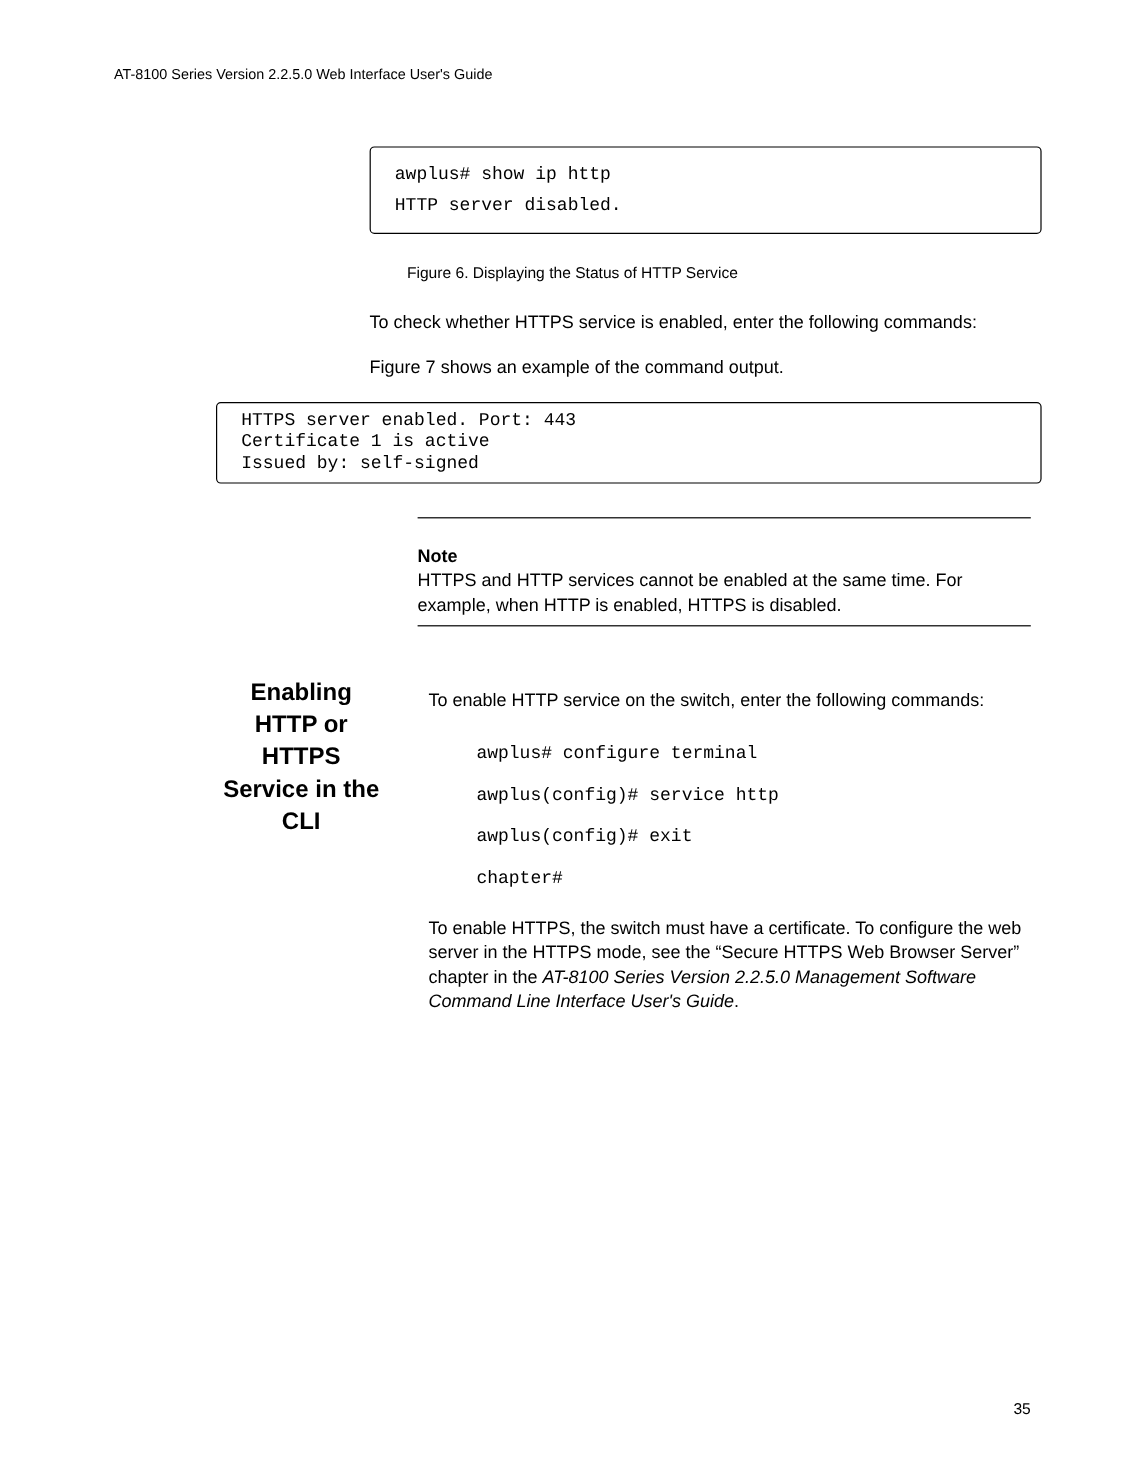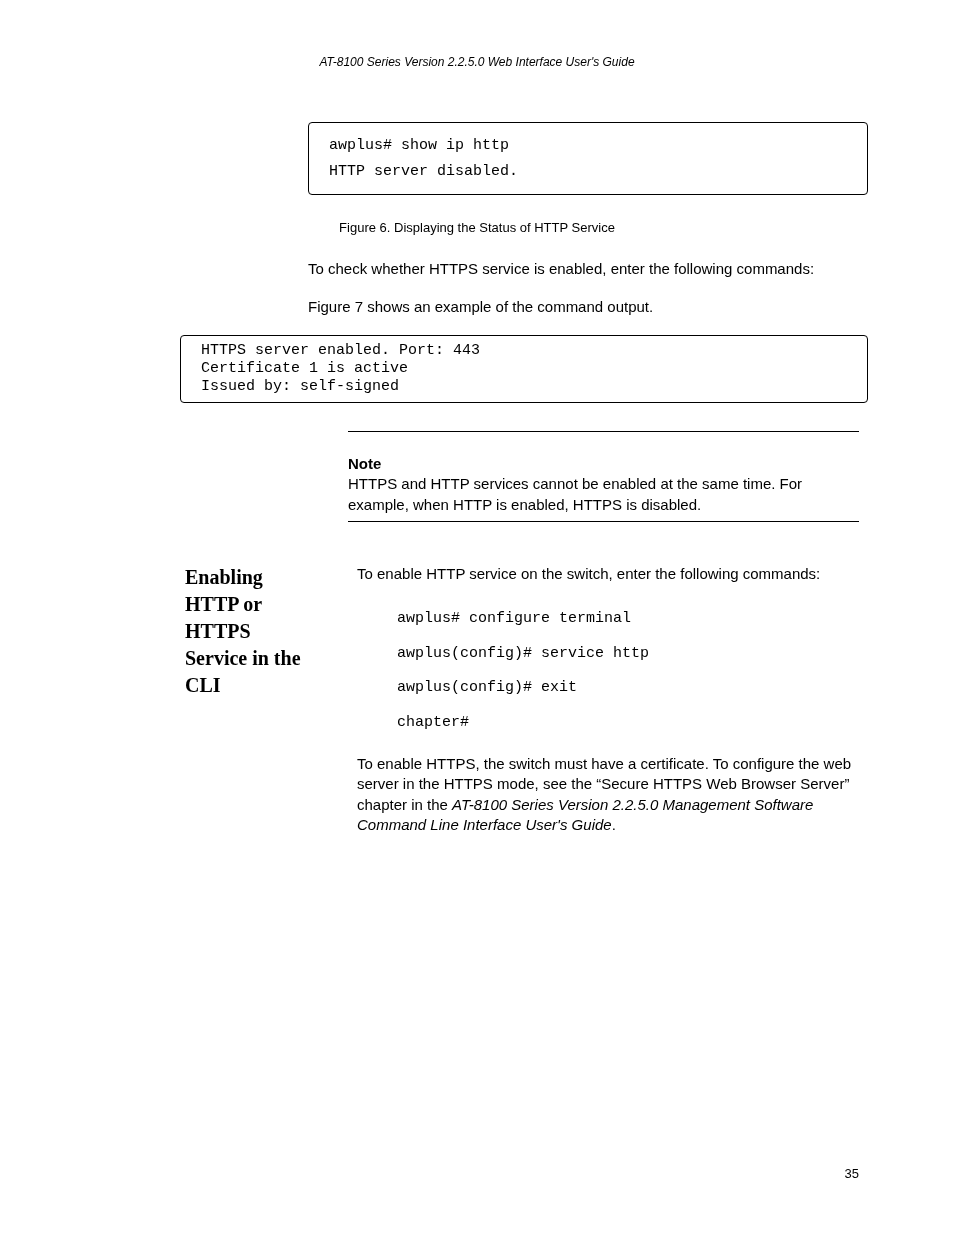--- a/index.html
+++ b/index.html
@@ -12,25 +12,24 @@
     line-height: 1.35;
   }
   .page {
     width: 954px;
     height: 1235px;
     position: relative;
     box-sizing: border-box;
     padding: 54px 95px 40px 95px;
   }
   .running-head {
-    text-align: center;
+    text-align: left;
     font-size: 12px;
     color: #000;
     margin-bottom: 52px;
-    font-style: italic;
   }
   .content {
     margin-left: 213px;
   }
   .content-full {
     margin-left: 90px;
   }
   .rounded-box {
     border: 1px solid #000;
     border-radius: 4px;
@@ -78,24 +77,24 @@
   }
   .note-title {
     font-weight: bold;
   }
   .two-col {
     display: flex;
   }
   .side-head {
     width: 172px;
     min-width: 172px;
-    font-family: Liberation Serif, serif;
+    font-family: Liberation Sans, sans-serif;
     font-weight: bold;
     font-size: 20px;
-    text-align: left;
+    text-align: center;
     padding-right: 40px;
     line-height: 1.35;
     box-sizing: border-box;
     padding-top: 2px;
   }
   .col-body {
     flex: 1;
   }
   .ital {
     font-style: italic;
@@ -134,21 +133,21 @@
   <div class="content">
     <div class="note-block">
       <div class="note-title">Note</div>
       <div>HTTPS and HTTP services cannot be enabled at the same time. For example, when HTTP is enabled, HTTPS is disabled.</div>
     </div>
   </div>
 
   <div class="two-col content-full">
     <div class="side-head">Enabling HTTP or HTTPS Service in the CLI</div>
     <div class="col-body">
-      <p class="para" style="margin-top:2px">To enable HTTP service on the switch, enter the following commands:</p>
+      <p class="para" style="margin-top:12px">To enable HTTP service on the switch, enter the following commands:</p>
 
       <div class="cmd-block"><span>awplus# configure terminal</span>
 <span>awplus(config)# service http</span>
 <span>awplus(config)# exit</span>
 <span>chapter#</span></div>
 
       <p class="para"><span>To enable HTTPS, the switch must have a certificate. To configure the web server in the HTTPS mode, see the “Secure HTTPS Web Browser Server” chapter in the </span><span class="ital">AT-8100 Series Version 2.2.5.0 Management Software Command Line Interface User's Guide</span><span>.</span></p>
     </div>
   </div>
 

